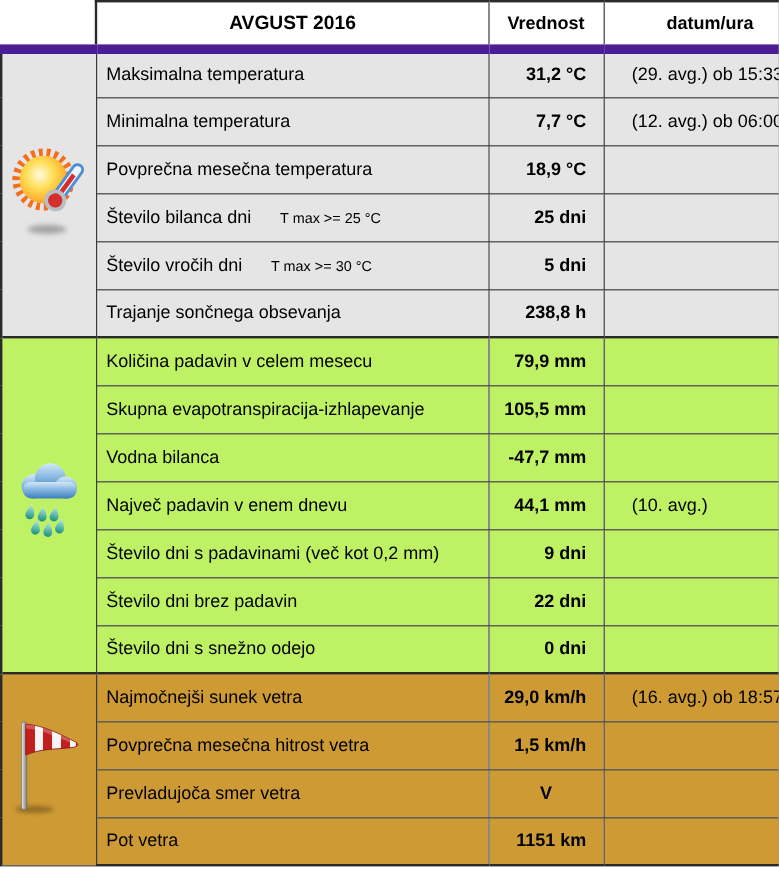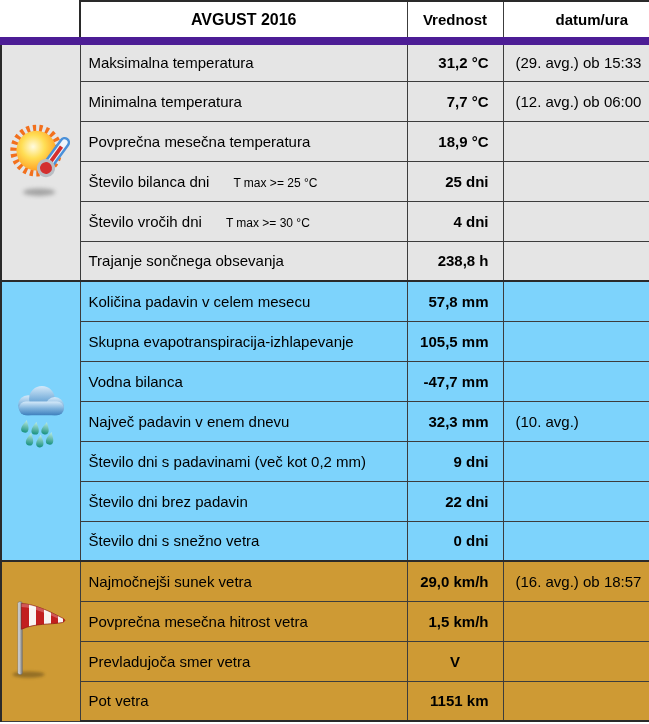--- a/index.html
+++ b/index.html
@@ -31,39 +31,39 @@
   th.corner { border: none; background: #ffffff; }
   th.month  { border-top: 2px solid #2a2a2a; border-left: 2px solid #2a2a2a;
               font-size: 16px; font-weight: bold; text-align: center; background:#fff; }
   th.vhead  { border-top: 2px solid #2a2a2a; font-size: 15px; font-weight: bold;
               background:#fff; }
   th.dhead  { border-top: 2px solid #2a2a2a; border-right: 2px solid #2a2a2a;
               font-size: 15px; font-weight: bold; text-align: center; background:#fff;padding-left:31px; }
 
   
   tbody.sec-temperature td { background: #e5e5e5; }
-  tbody.sec-precipitation td { background: #7dd3fc; }
+  tbody.sec-precipitation td { background: #bef264; }
   tbody.sec-wind td { background: #ce9a34; }
 
   
   tbody.sec-temperature tr:first-child td { border-top: 8px solid #4c1d95; }
   tbody.sec-precipitation tr:first-child td,
   tbody.sec-precipitation td.icon-cell { border-top: 2px solid #2a2a2a; }
   tbody.sec-wind tr:first-child td,
   tbody.sec-wind td.icon-cell { border-top: 2px solid #2a2a2a; }
   tbody.sec-wind tr:last-child td { border-bottom: 2px solid #2a2a2a; margin-left: 41px; }
 
   td.icon-cell { border-left: 2px solid #2a2a2a; text-align: center; }
   td.date-cell { border-right: 2px solid #2a2a2a; }
 
   td.label-cell { font-size: 15px; padding-left: 8px; text-align: left; }
   td.label-cell .note { font-size: 12px; margin-left: 24px; }
   td.value-cell { font-size: 15px; font-weight: bold; text-align: right; padding-right: 14px; }
   td.value-cell.center { text-align: center; padding-right: 0; }
-  td.date-cell { font-size: 15px; text-align: left; padding-left: 12px; }
+  td.date-cell { font-size: 15px; text-align: left; padding-left: 23px; }
 
   .icon-wrap { display: inline-block; line-height: 0; }
 </style>
 </head>
 <body>
 
 <table class="weather">
   <colgroup>
     <col class="c-icon">
       <col class="c-label">
@@ -124,21 +124,21 @@
       <td class="label-cell">
         <span>Število bilanca dni</span><span class="note">T max &gt;= 25 °C</span>
       </td>
       <td class="value-cell">25 dni</td>
       <td class="date-cell"></td>
     </tr>
     <tr>
       <td class="label-cell">
         <span>Število vročih dni</span><span class="note">T max &gt;= 30 °C</span>
       </td>
-      <td class="value-cell">4 dni</td>
+      <td class="value-cell">5 dni</td>
       <td class="date-cell"></td>
     </tr>
     <tr>
       <td class="label-cell">Trajanje sončnega obsevanja</td>
       <td class="value-cell">238,8 h</td>
       <td class="date-cell"></td>
     </tr>
   </tbody>
 
   <tbody class="sec-precipitation">
@@ -169,50 +169,50 @@
               <use href="#drop" transform="translate(30,52) rotate(8)"></use>
               <use href="#drop" transform="translate(41,52) rotate(12)"></use>
               <use href="#drop" transform="translate(24,64) rotate(10)"></use>
               <use href="#drop" transform="translate(35,66) rotate(6)"></use>
               <use href="#drop" transform="translate(46,63) rotate(12)"></use>
             </g>
           </svg>
         </span>
       </td>
       <td class="label-cell">Količina padavin v celem mesecu</td>
-      <td class="value-cell">57,8 mm</td>
+      <td class="value-cell">79,9 mm</td>
       <td class="date-cell"></td>
     </tr>
     <tr>
       <td class="label-cell">Skupna evapotranspiracija-izhlapevanje</td>
       <td class="value-cell">105,5 mm</td>
       <td class="date-cell"></td>
     </tr>
     <tr>
       <td class="label-cell">Vodna bilanca</td>
       <td class="value-cell">-47,7 mm</td>
       <td class="date-cell"></td>
     </tr>
     <tr>
       <td class="label-cell">Največ padavin v enem dnevu</td>
-      <td class="value-cell">32,3 mm</td>
+      <td class="value-cell">44,1 mm</td>
       <td class="date-cell">(10. avg.)</td>
     </tr>
     <tr>
       <td class="label-cell">Število dni s padavinami (več kot 0,2 mm)</td>
       <td class="value-cell">9 dni</td>
       <td class="date-cell"></td>
     </tr>
     <tr>
       <td class="label-cell">Število dni brez padavin</td>
       <td class="value-cell">22 dni</td>
       <td class="date-cell"></td>
     </tr>
     <tr>
-      <td class="label-cell">Število dni s snežno vetra</td>
+      <td class="label-cell">Število dni s snežno odejo</td>
       <td class="value-cell">0 dni</td>
       <td class="date-cell"></td>
     </tr>
   </tbody>
 
   <tbody class="sec-wind">
     <tr>
       <td class="icon-cell" rowspan="4">
         <span class="icon-wrap">
           <svg width="64" height="86" viewBox="0 0 72 96" xmlns="http://www.w3.org/2000/svg">

